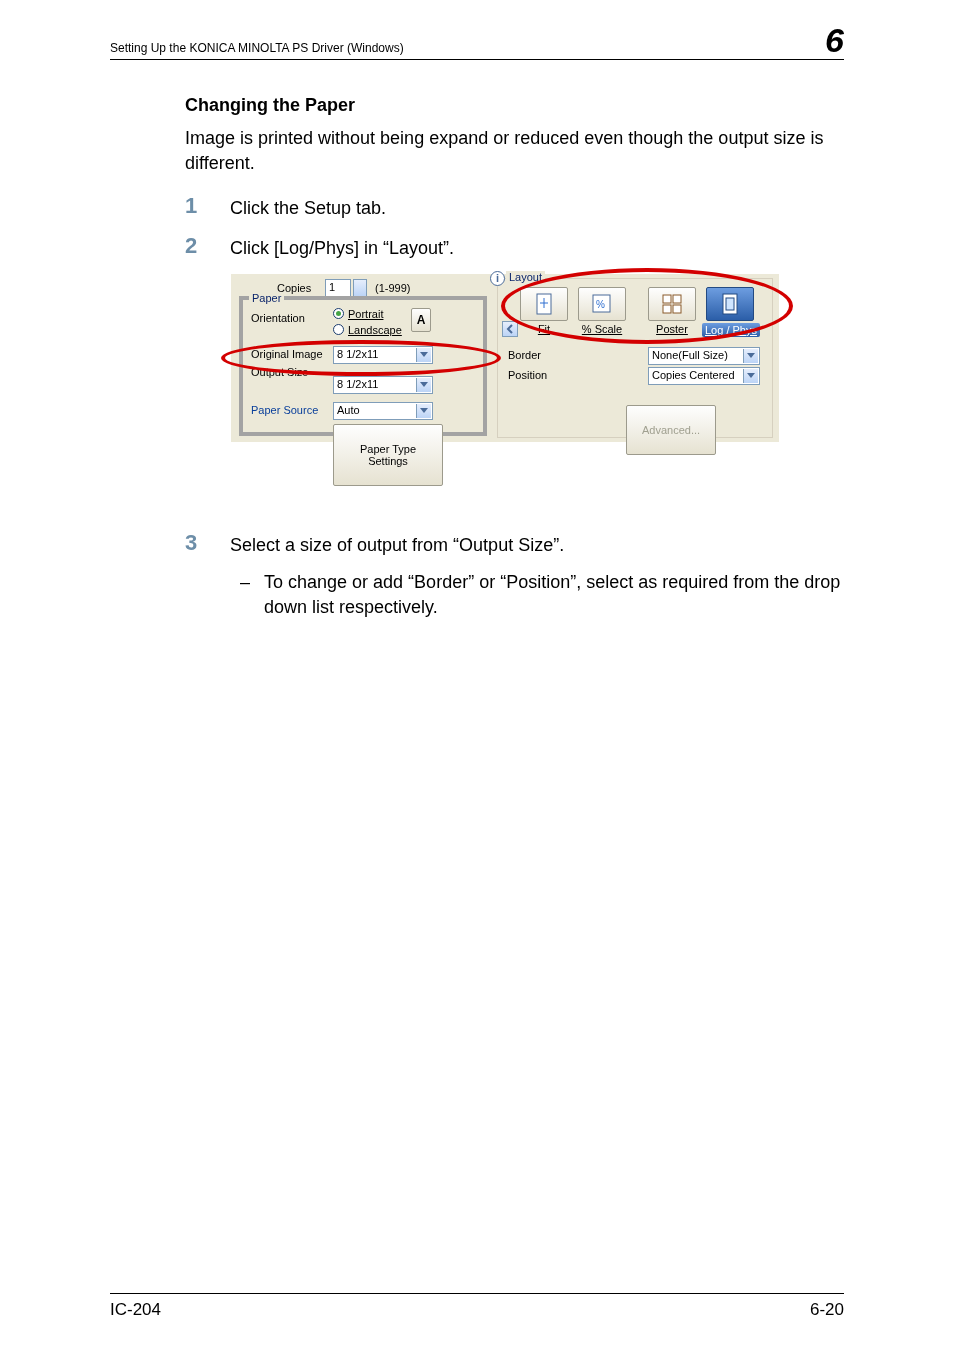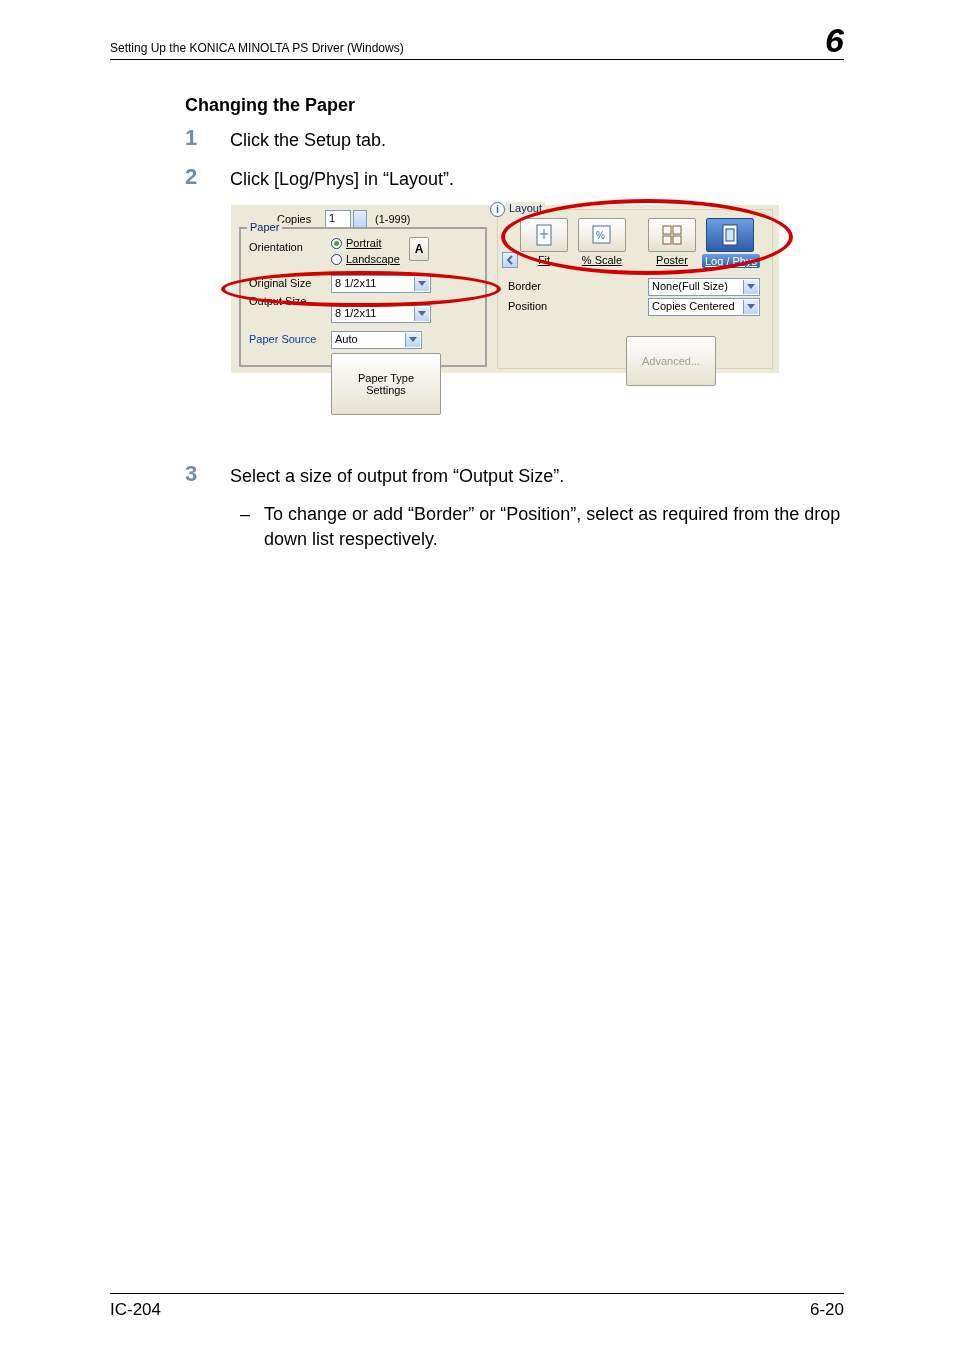--- a/index.html
+++ b/index.html
@@ -91,21 +91,21 @@
     border: 1px solid #fff;
     font-family: Tahoma, Arial, sans-serif;
     font-size: 11px;
     color: #000;
   }
   .dialog .panel-left {
     position: absolute;
     left: 8px; top: 22px;
     width: 248px;
     height: 140px;
-    border: 2px solid #a3a3a3;
+    border: 4px solid #a3a3a3;
     background: #ece9d8;
   }
   .dialog .paper-legend {
     position: absolute;
     top: -8px; left: 6px;
     background: #ece9d8;
     padding: 0 3px;
     color: #0a246a;
     font-size: 11px;
   }
@@ -245,20 +245,21 @@
 </head>
 <body>
 
 <div class="page-header">
   <span class="title">Setting Up the KONICA MINOLTA PS Driver (Windows)</span>
   <span class="big-num">6</span>
 </div>
 
 <div class="content">
   <div class="subhead">Changing the Paper</div>
+  <div class="para">Image is printed without being expand or reduced even though the output size is different.</div>
 
   <div class="step">
     <div class="step-num">1</div>
     <div class="step-body">Click the Setup tab.</div>
   </div>
 
   <div class="step">
     <div class="step-num">2</div>
     <div class="step-body">Click [Log/Phys] in “Layout”.</div>
   </div>
@@ -281,34 +282,34 @@
         <span style="text-decoration:underline">Portrait</span>
       </div>
       <div class="radio" style="left:90px; top:24px;">
         <span class="dot"></span>
         <span style="text-decoration:underline">Landscape</span>
       </div>
       <div class="small-btn" style="left:168px; top:8px;">
         <span>A</span>
       </div>
 
-      <span class="lbl" style="left:8px; top:48px;">Original Size</span>
+      <span class="lbl" style="left:8px; top:48px;">Original Image</span>
       <div class="combo" style="left:90px; top:46px; width:100px;">
         <span>8 1/2x11</span>
         <span class="chev"></span>
       </div>
 
       <span class="lbl" style="left:8px; top:66px;text-align:right;">Output Size</span>
       <div class="combo" style="left:90px; top:76px; width:100px;">
         <span>8 1/2x11</span>
         <span class="chev"></span>
       </div>
 
       <span class="lbl" style="left:8px; top:104px; color:#083e9a;">Paper Source</span>
-      <div class="combo" style="left:90px; top:102px; width:91px;">
+      <div class="combo" style="left:90px; top:102px; width:100px;">
         <span>Auto</span>
         <span class="chev"></span>
       </div>
 
       <div class="btn" style="left:90px; top:124px; width:110px;">
         <span>Paper Type Settings</span>
       </div>
     </div>
 
     <div class="panel-right">

